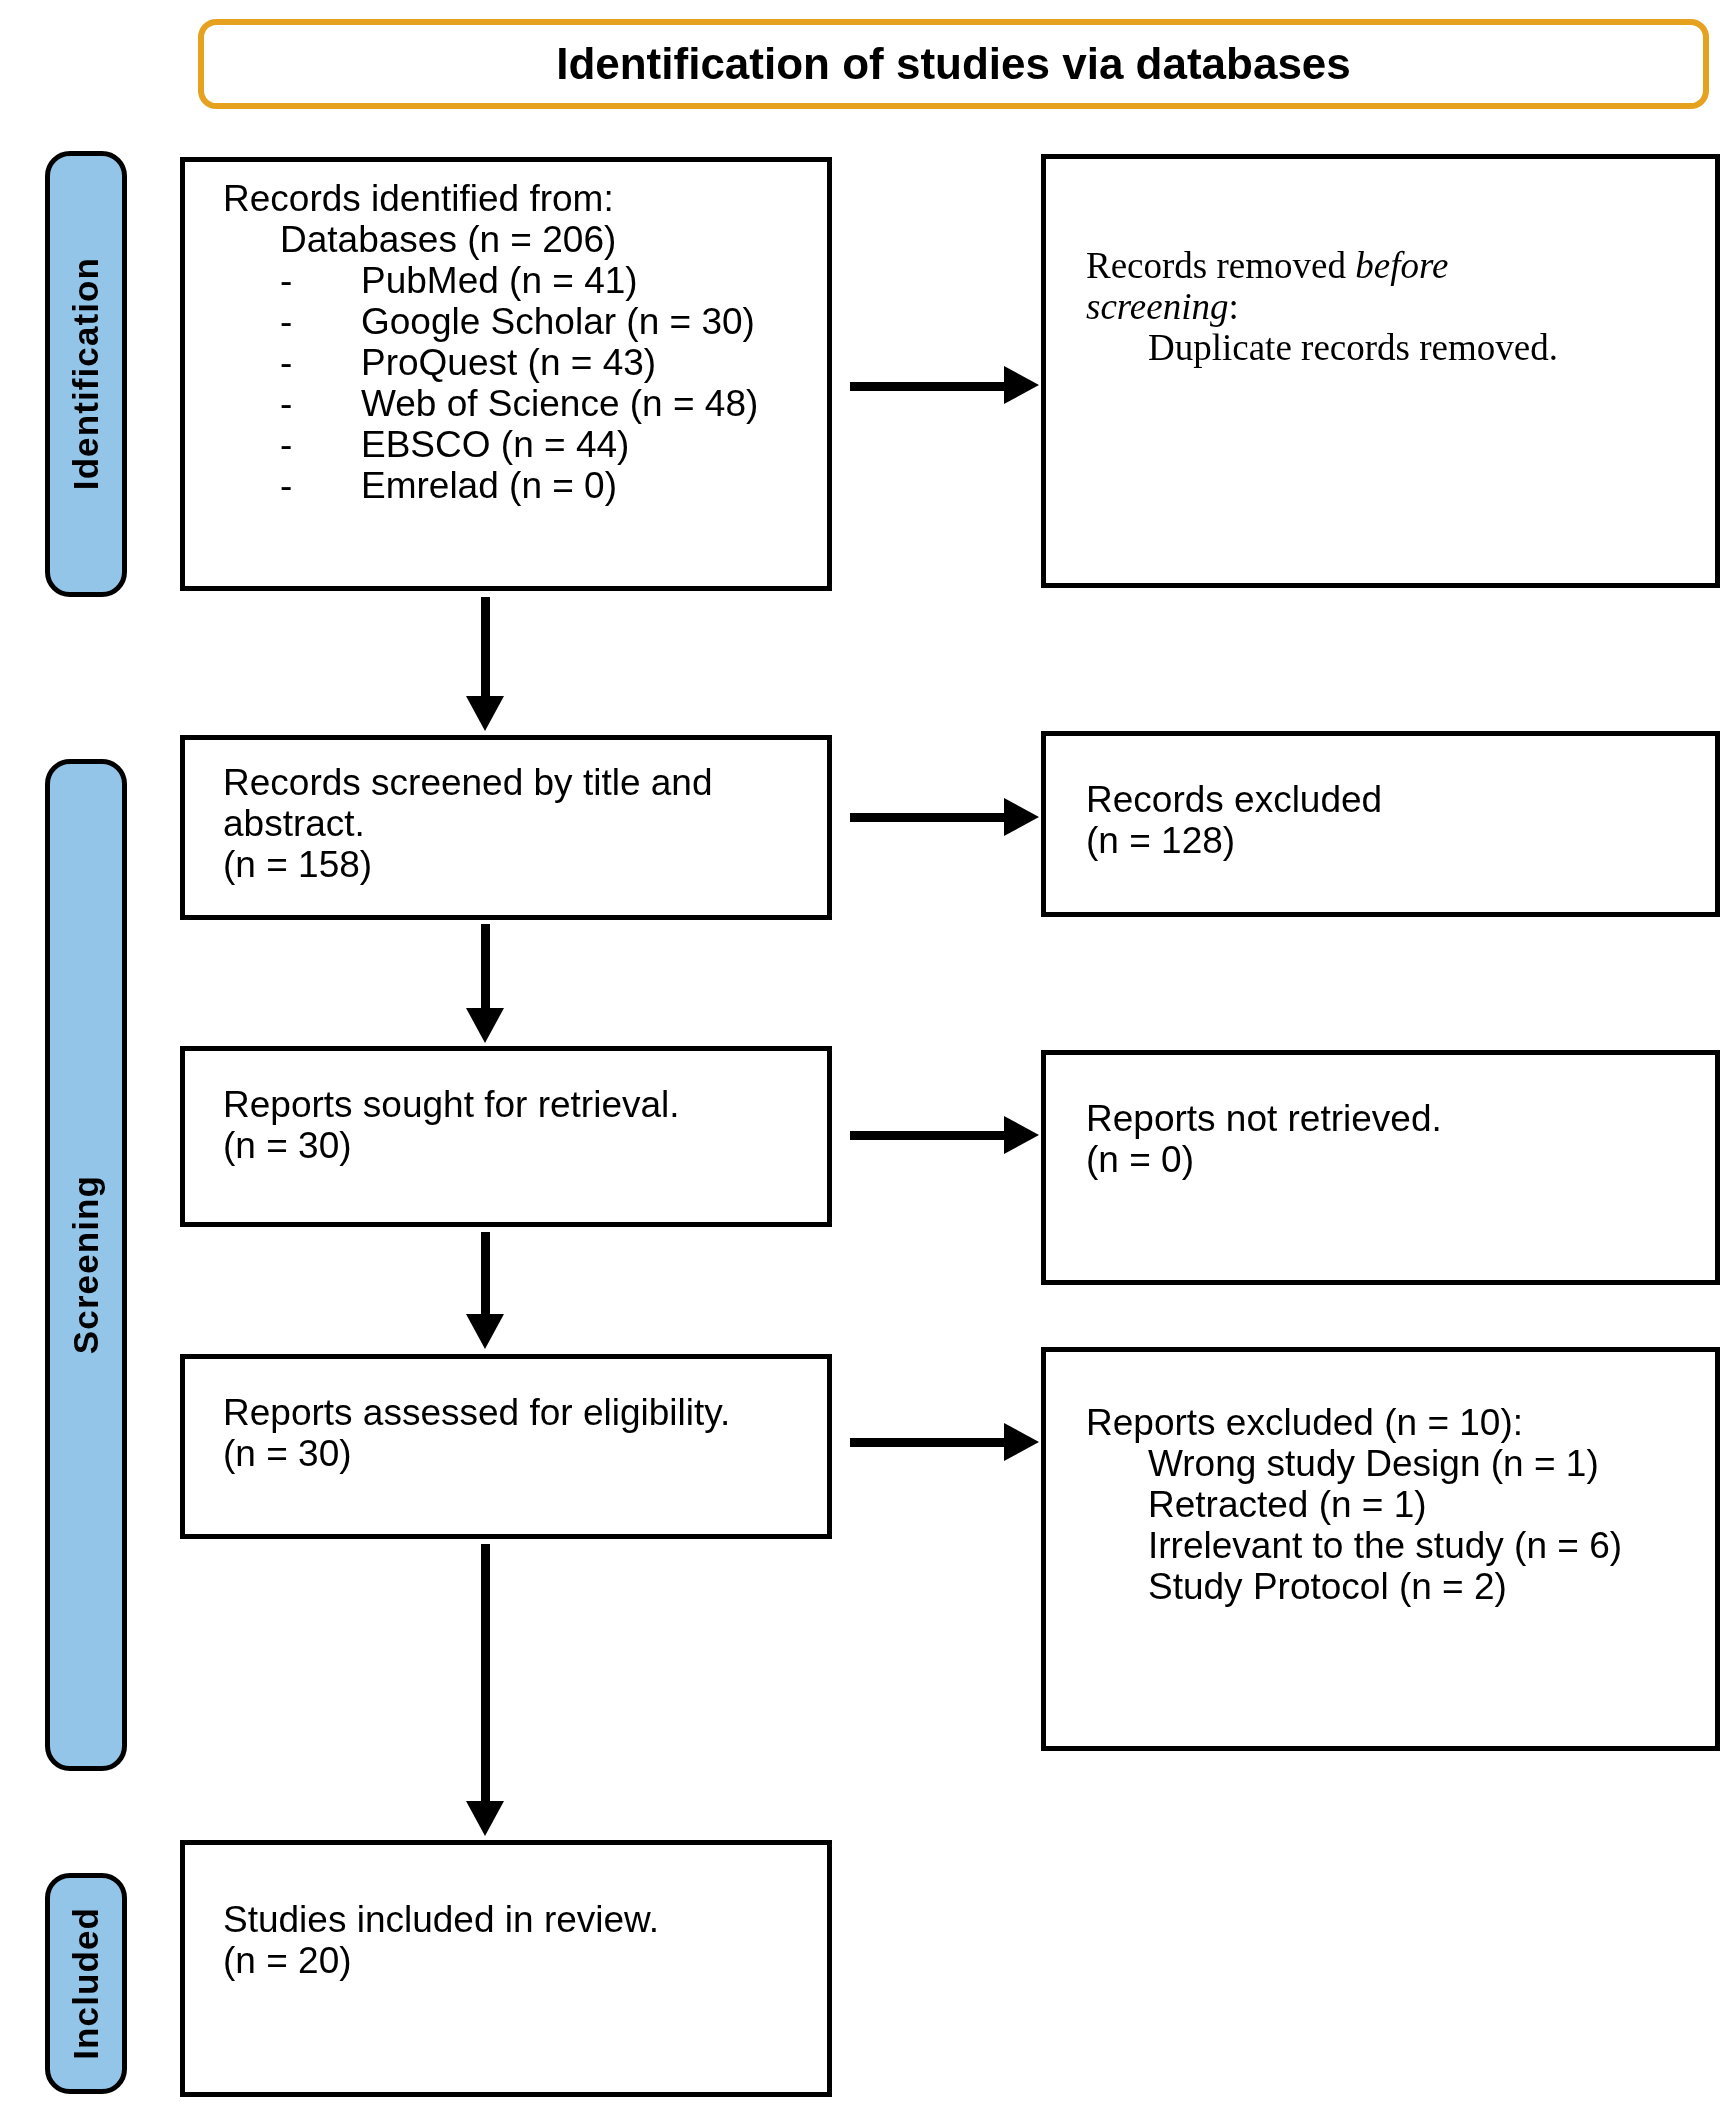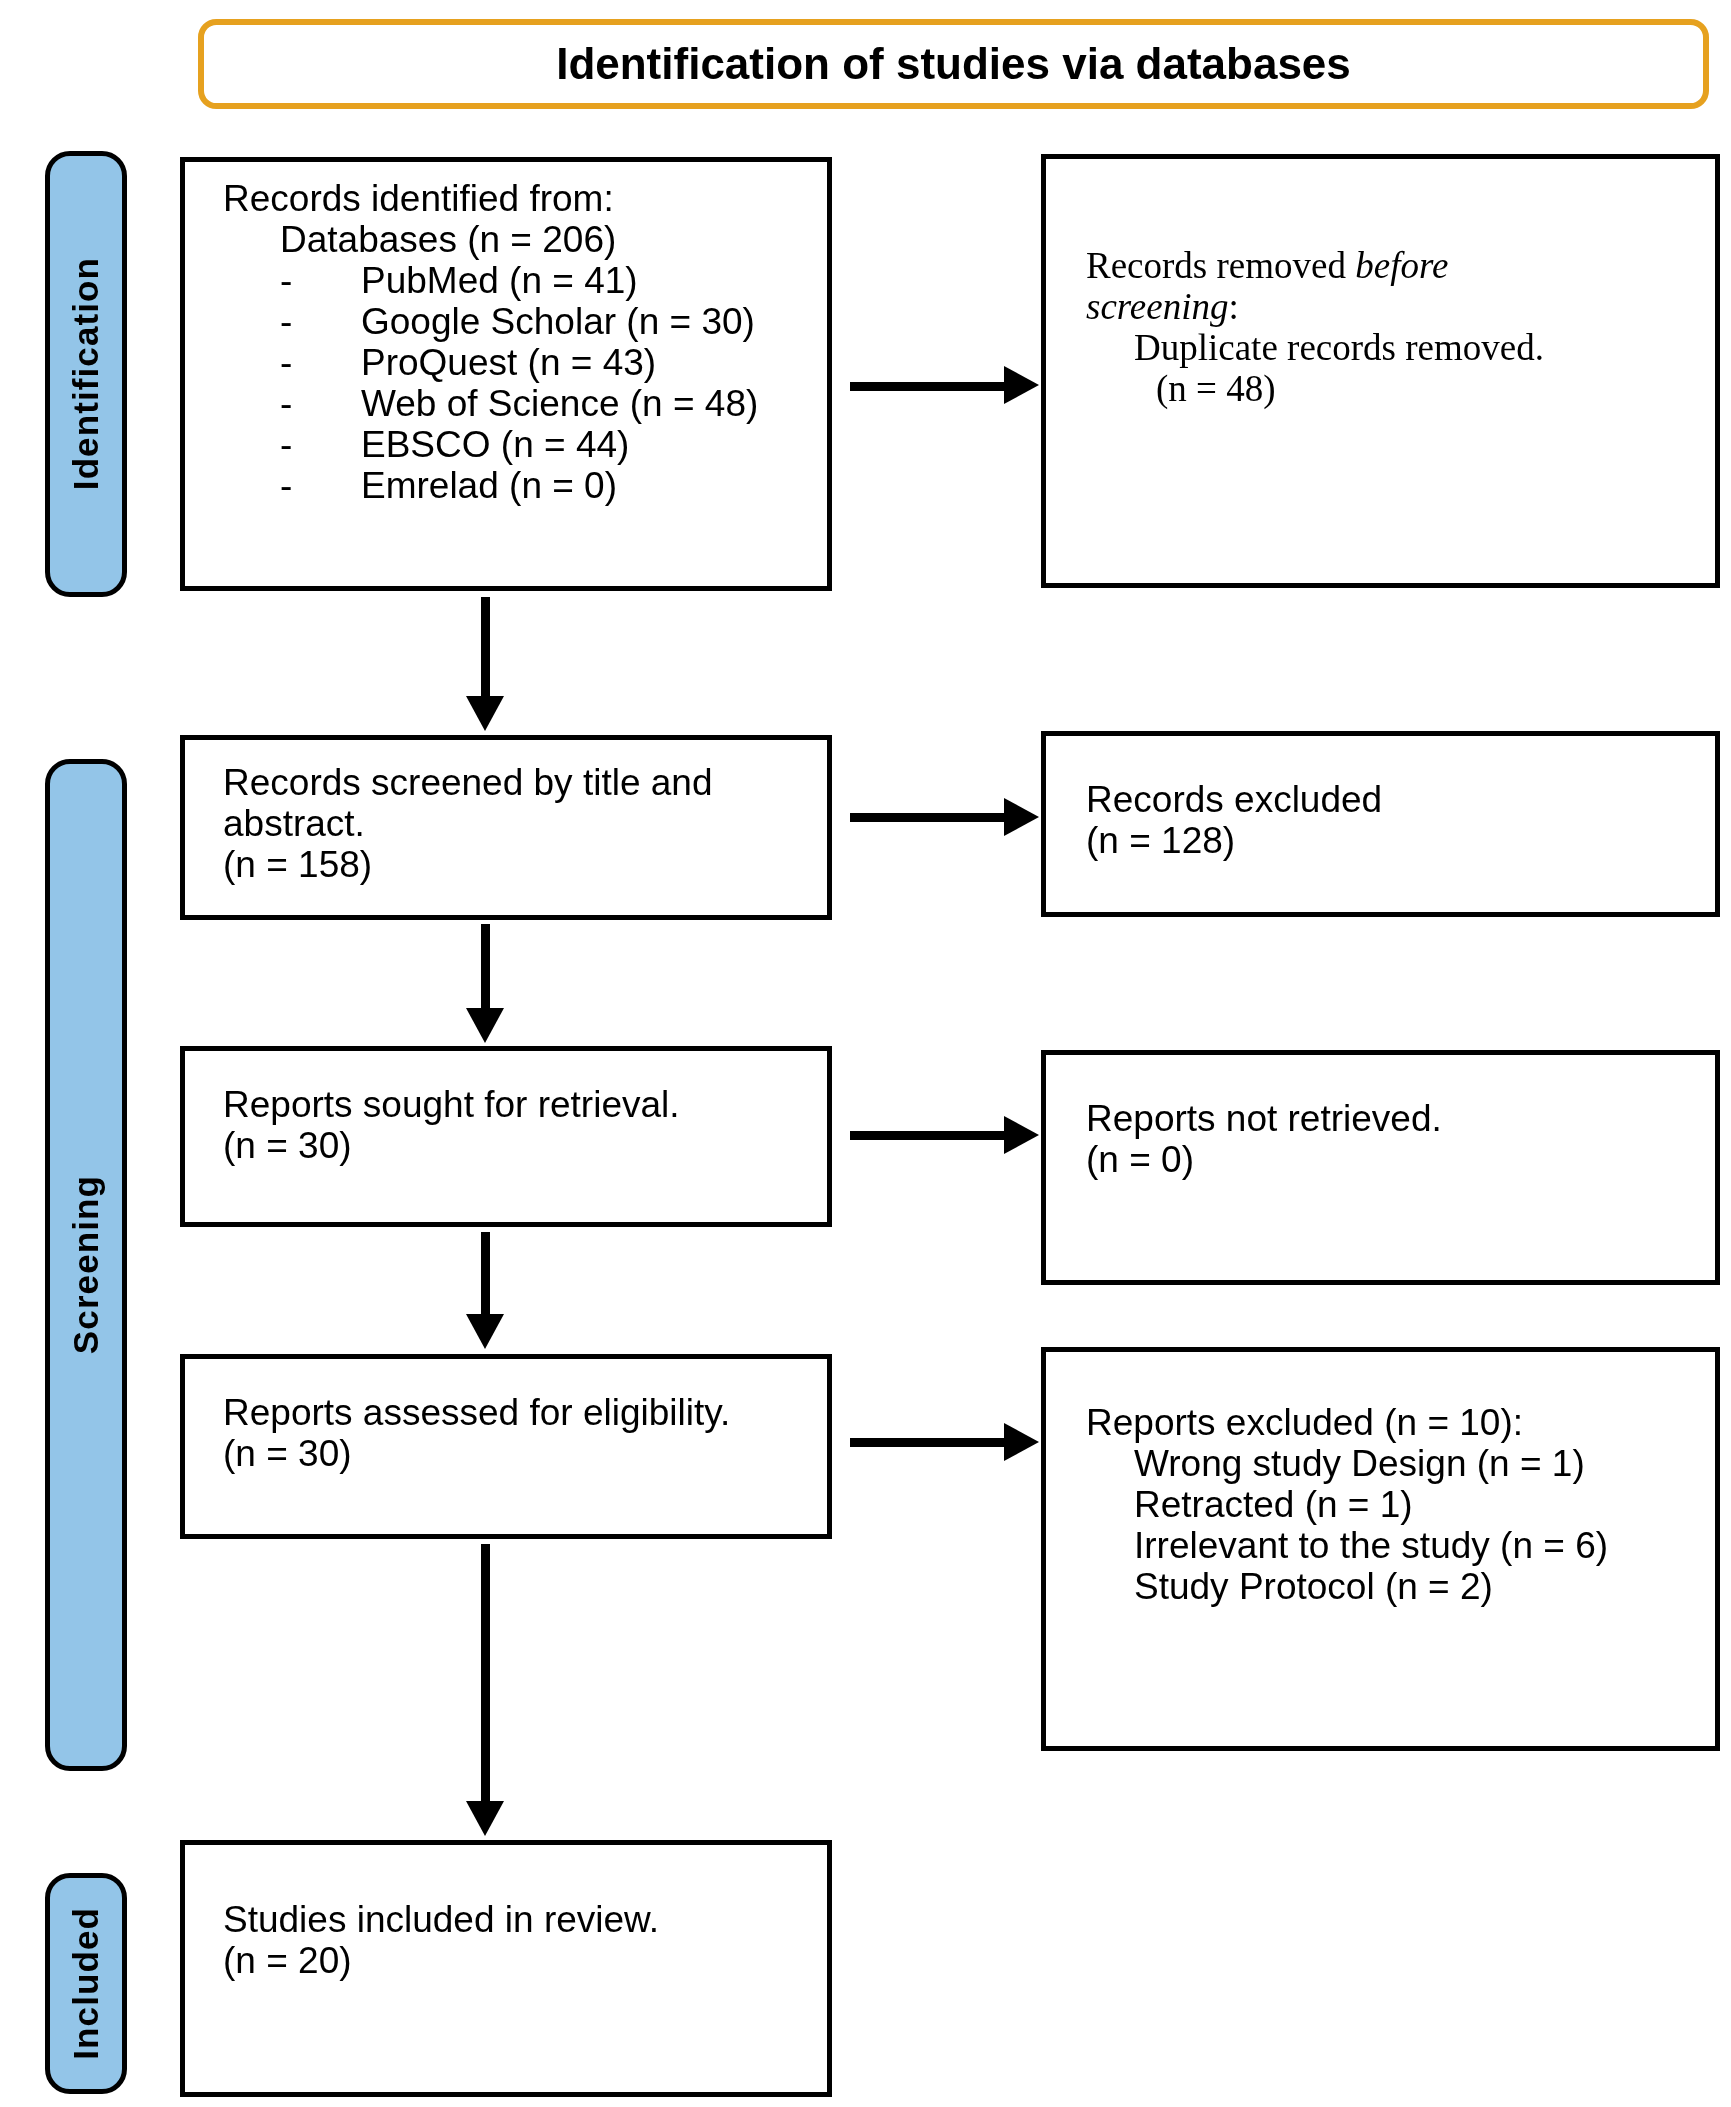--- a/index.html
+++ b/index.html
@@ -66,21 +66,21 @@
   #box-studies-included   { top: 1840px; height: 257px; padding: 54px 10.8px 0 38px; }
 
   #box-records-removed    { top: 154px;  height: 434px; padding: 86px 10.8px 0 40px; font-family: Liberation Serif, serif; }
   #box-records-excluded   { top: 731px; height: 186px; padding: 43px 10.8px 0 40px; }
   #box-reports-not-retrieved { top: 1050px; height: 235px; padding: 43px 10.8px 0 40px; }
   #box-reports-excluded   { top: 1347px; height: 404px; padding: 50px 10.8px 0 40px; }
 
   .sub-indent { margin-left: 57px; }
   .dash-row { display: flex; margin-left: 57px; }
   .dash-col { width: 81px; flex: none; }
-  .indent-a { margin-left: 48px; }
+  .indent-a { margin-left: 62px; }
   .indent-b { margin-left: 70px; }
 
   
   .shaft-v { position: absolute; width: 8.6px; background: #000; }
   .head-down {
     position: absolute; width: 0; height: 0;
     border-left: 19.4px solid transparent;
     border-right: 19.4px solid transparent;
     border-top: 35px solid #000;
   }
@@ -137,21 +137,20 @@
     <div class="dash-row">
       <span class="dash-col">-</span>
       <span class="line">Emrelad (n = 0)</span>
     </div>
   </div>
 
   <div class="fbox col-right" id="box-records-removed">
     <div class="line"><span>Records removed </span><i>before</i></div>
     <div class="line"><i>screening</i><span>:</span></div>
     <div class="line indent-a">Duplicate records removed.</div>
-    <div class="line indent-b">(n = 48)</div>
   </div>
 
   <div class="fbox col-left" id="box-records-screened">
     <div class="line">Records screened by title and</div>
     <div class="line">abstract.</div>
     <div class="line">(n = 158)</div>
   </div>
 
   <div class="fbox col-right" id="box-records-excluded">
     <div class="line">Records excluded</div>

